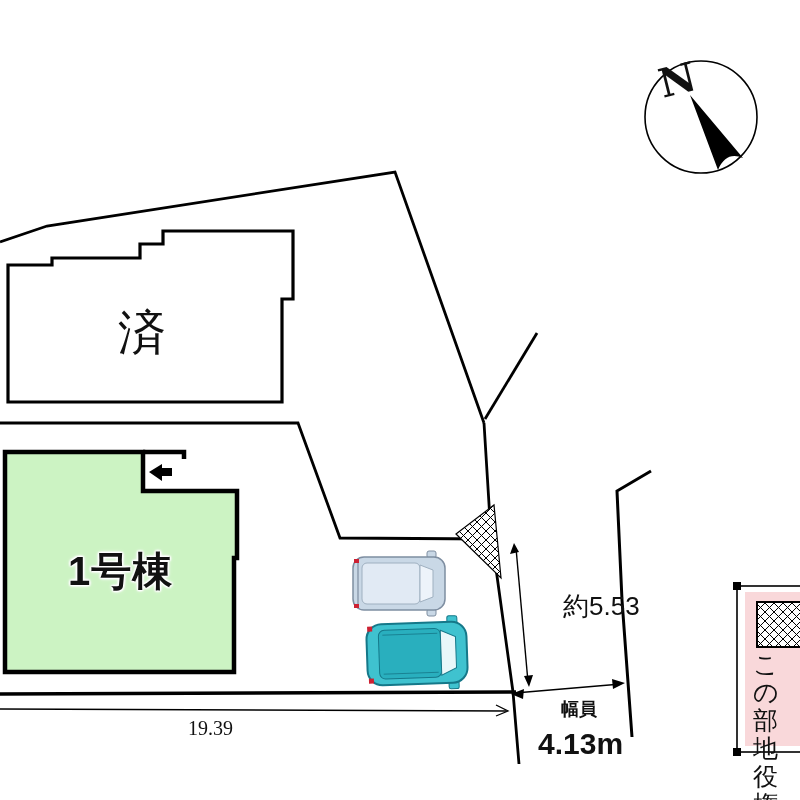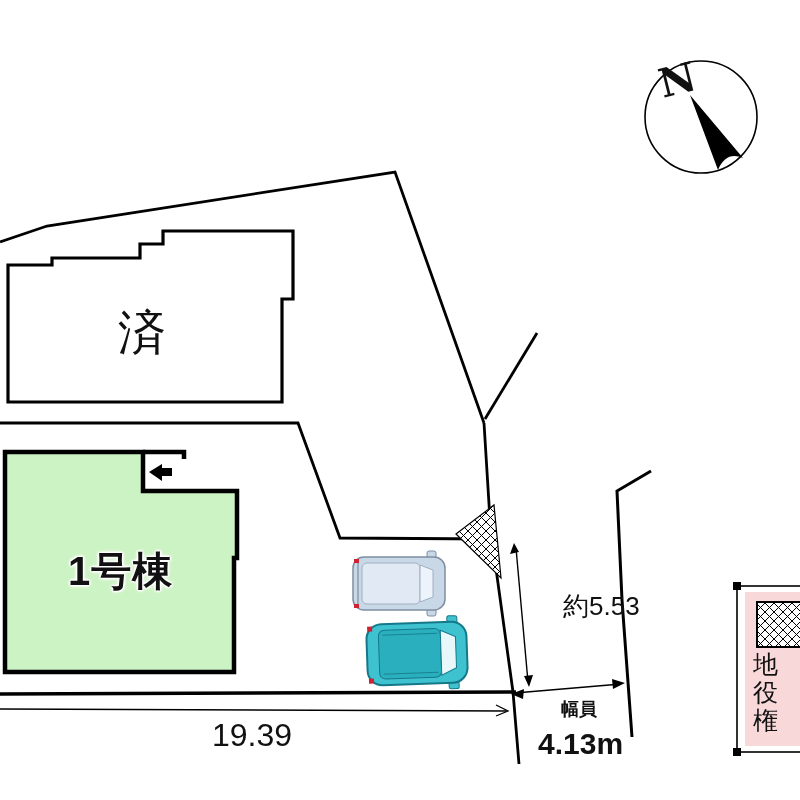--- a/index.html
+++ b/index.html
@@ -12,21 +12,21 @@
   svg.plan{position:absolute;left:0;top:0;}
   .lbl{position:absolute;white-space:nowrap;color:#111;}
   .lbl-sold{left:118px;top:301px;font-size:48px;font-weight:500;}
   .lbl-unit1{
     left:44px;top:544px;font-size:40px;font-weight:600;letter-spacing:1px;
     text-shadow:0 0 2px #fff,0 0 3px #fff,1px 1px 2px #fff,-1px -1px 2px #fff,
                 1px -1px 2px #fff,-1px 1px 2px #fff,0 0 5px #fff;
     margin-left:24px;
   }
   .lbl-depth{left:527px;top:589px;font-size:26px;margin-left:36px;}
-  .lbl-frontage{left:212px;top:717px;font-size:32px;}
+  .lbl-frontage{left:188px;top:717px;font-size:20px;font-family:Liberation Serif, serif;}
   .lbl-road{left:561px;top:697px;font-size:18px;font-weight:600;}
   .lbl-roadval{left:538px;top:727px;font-size:30px;font-weight:600;}
   .lbl-north{
     left:659px;top:56px;font-size:40px;font-weight:600;
     font-family:"DejaVu Serif","Liberation Serif",serif;
     transform:rotate(-14deg);
   }
   .legend-text{position:absolute;left:753px;top:650px;font-size:25px;line-height:28px;}
 </style>
 </head>
@@ -119,16 +119,17 @@
 
 <div class="lbl lbl-sold">済</div>
 <div class="lbl lbl-unit1">1号棟</div>
 <div class="lbl lbl-depth">約5.53</div>
 <div class="lbl lbl-frontage">19.39</div>
 <div class="lbl lbl-road">幅員</div>
 <div class="lbl lbl-roadval">4.13m</div>
 <div class="lbl lbl-north">N</div>
 
 <div class="legend-text">
+  <div class="l1">この部</div>
   <div class="l2">地役権</div>
 
 </div>
 </div>
 
 </body></html>

